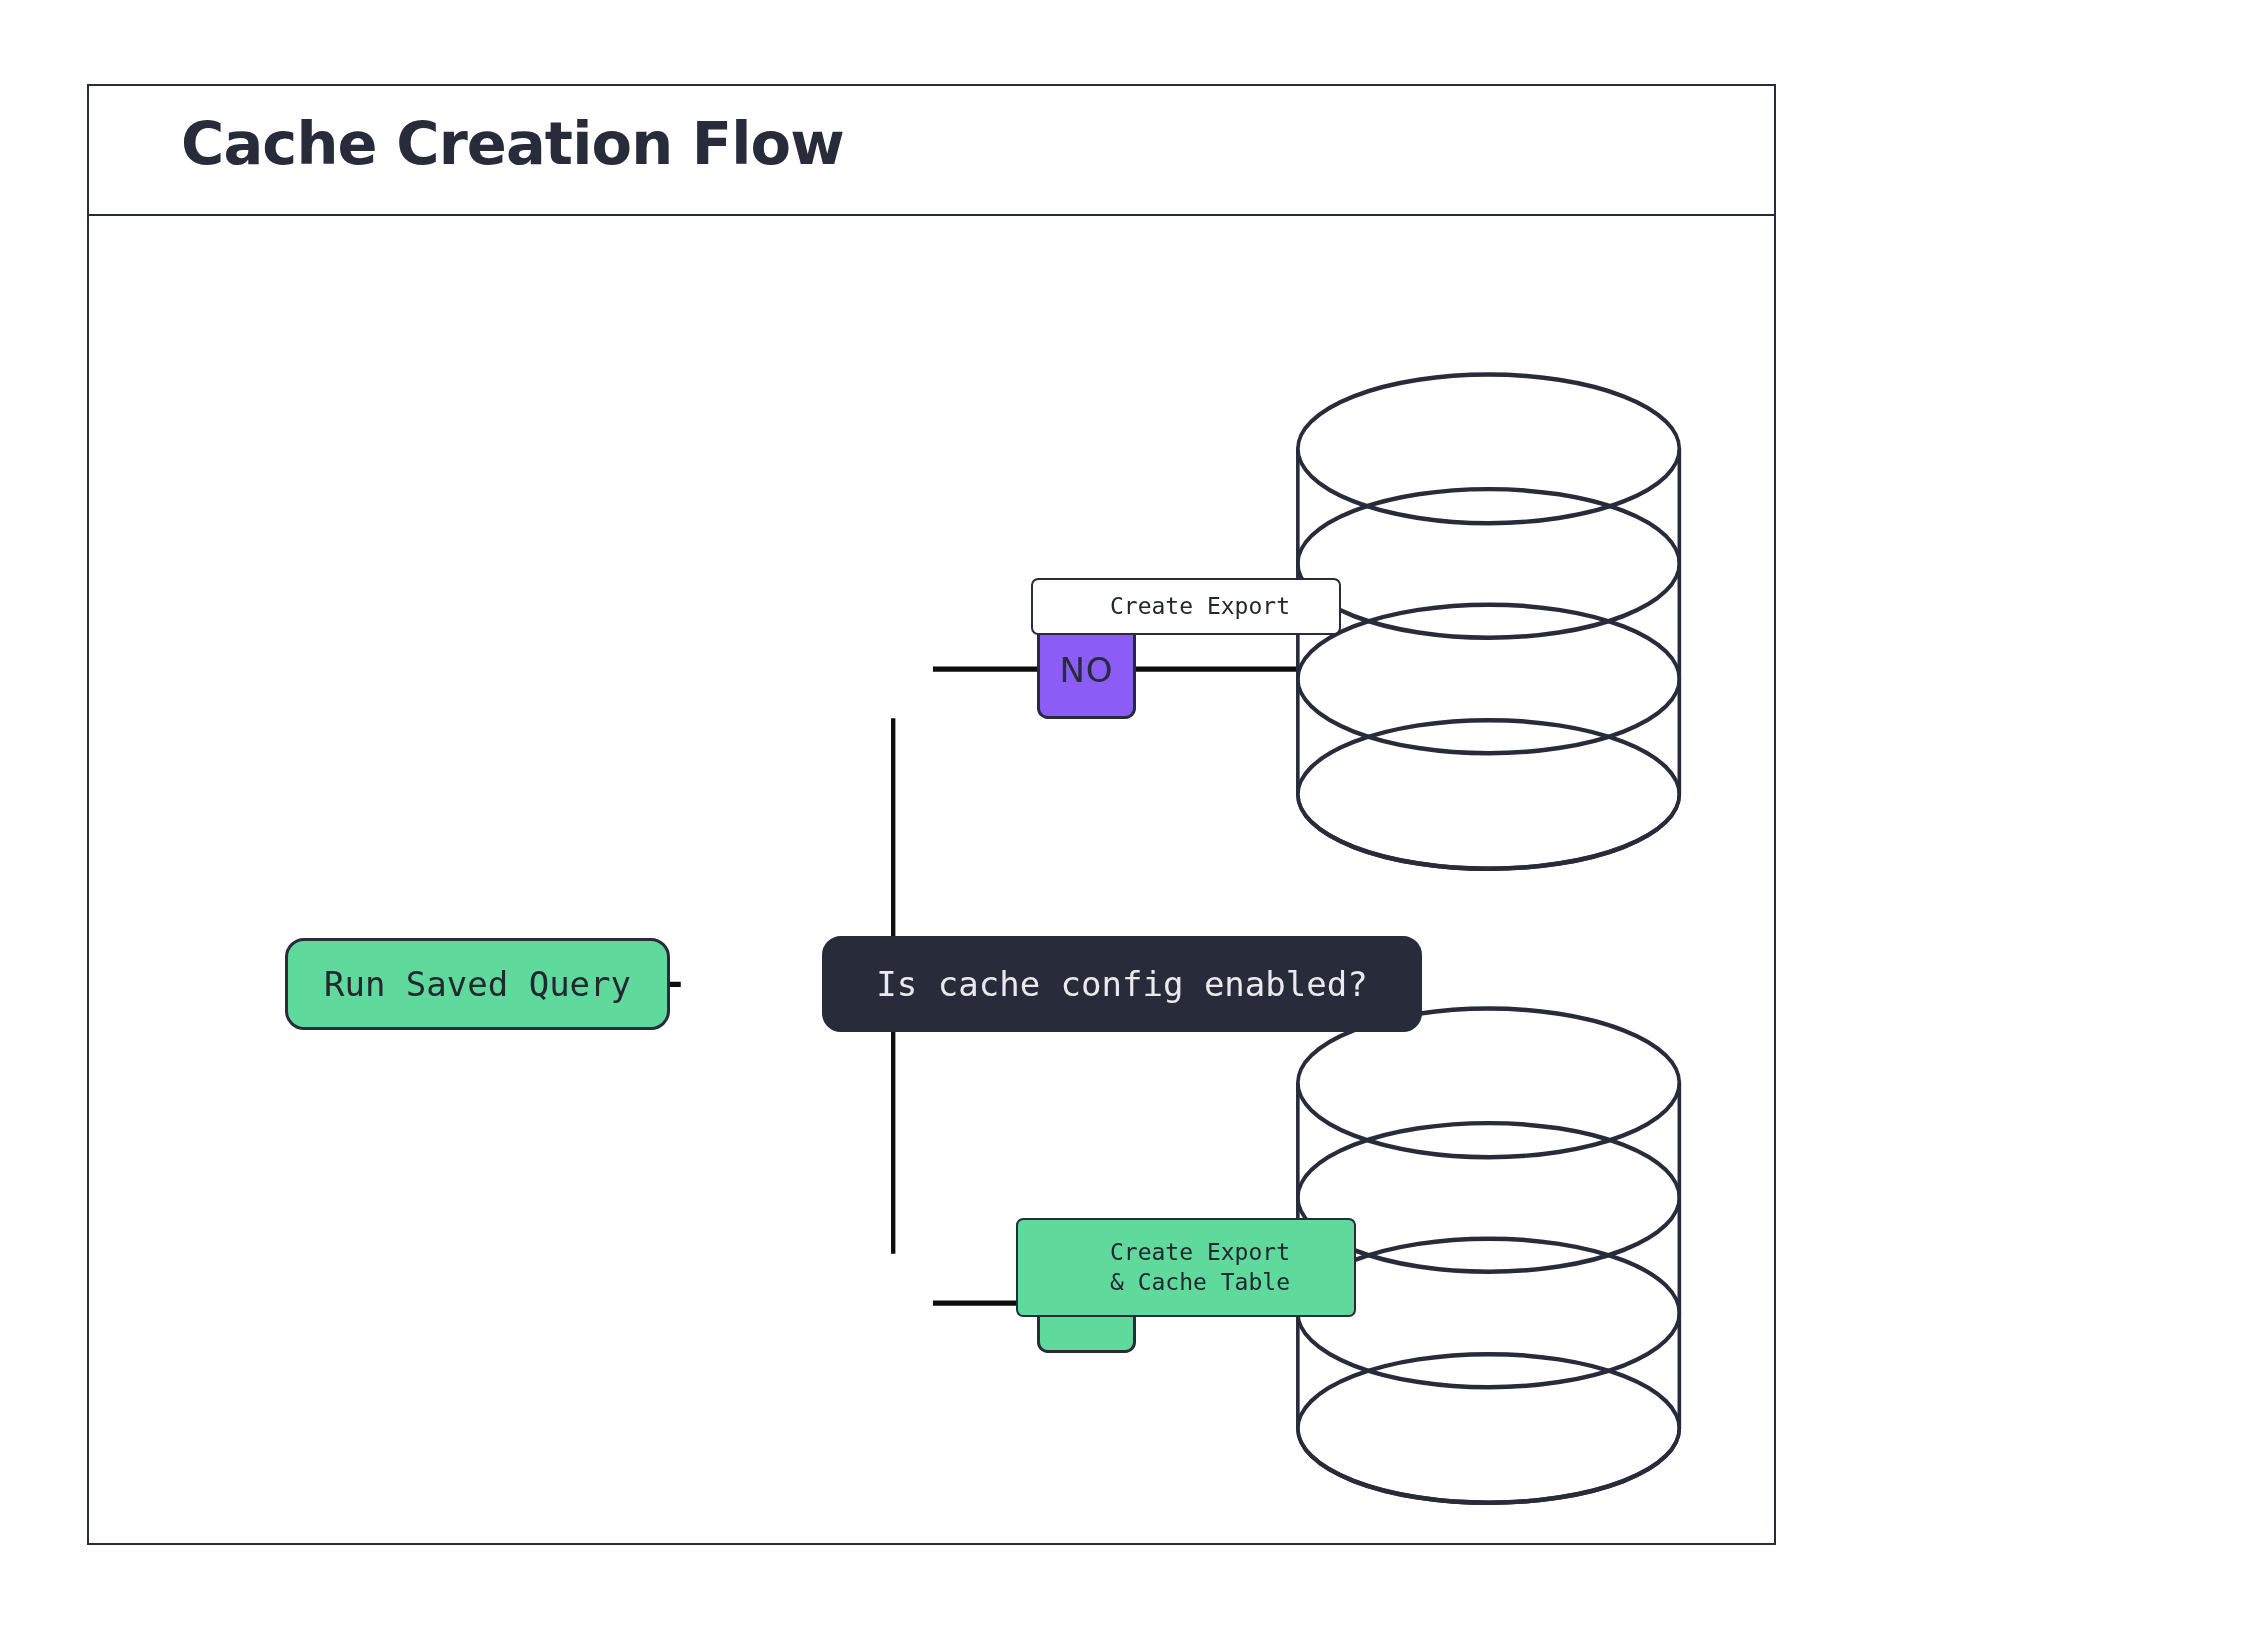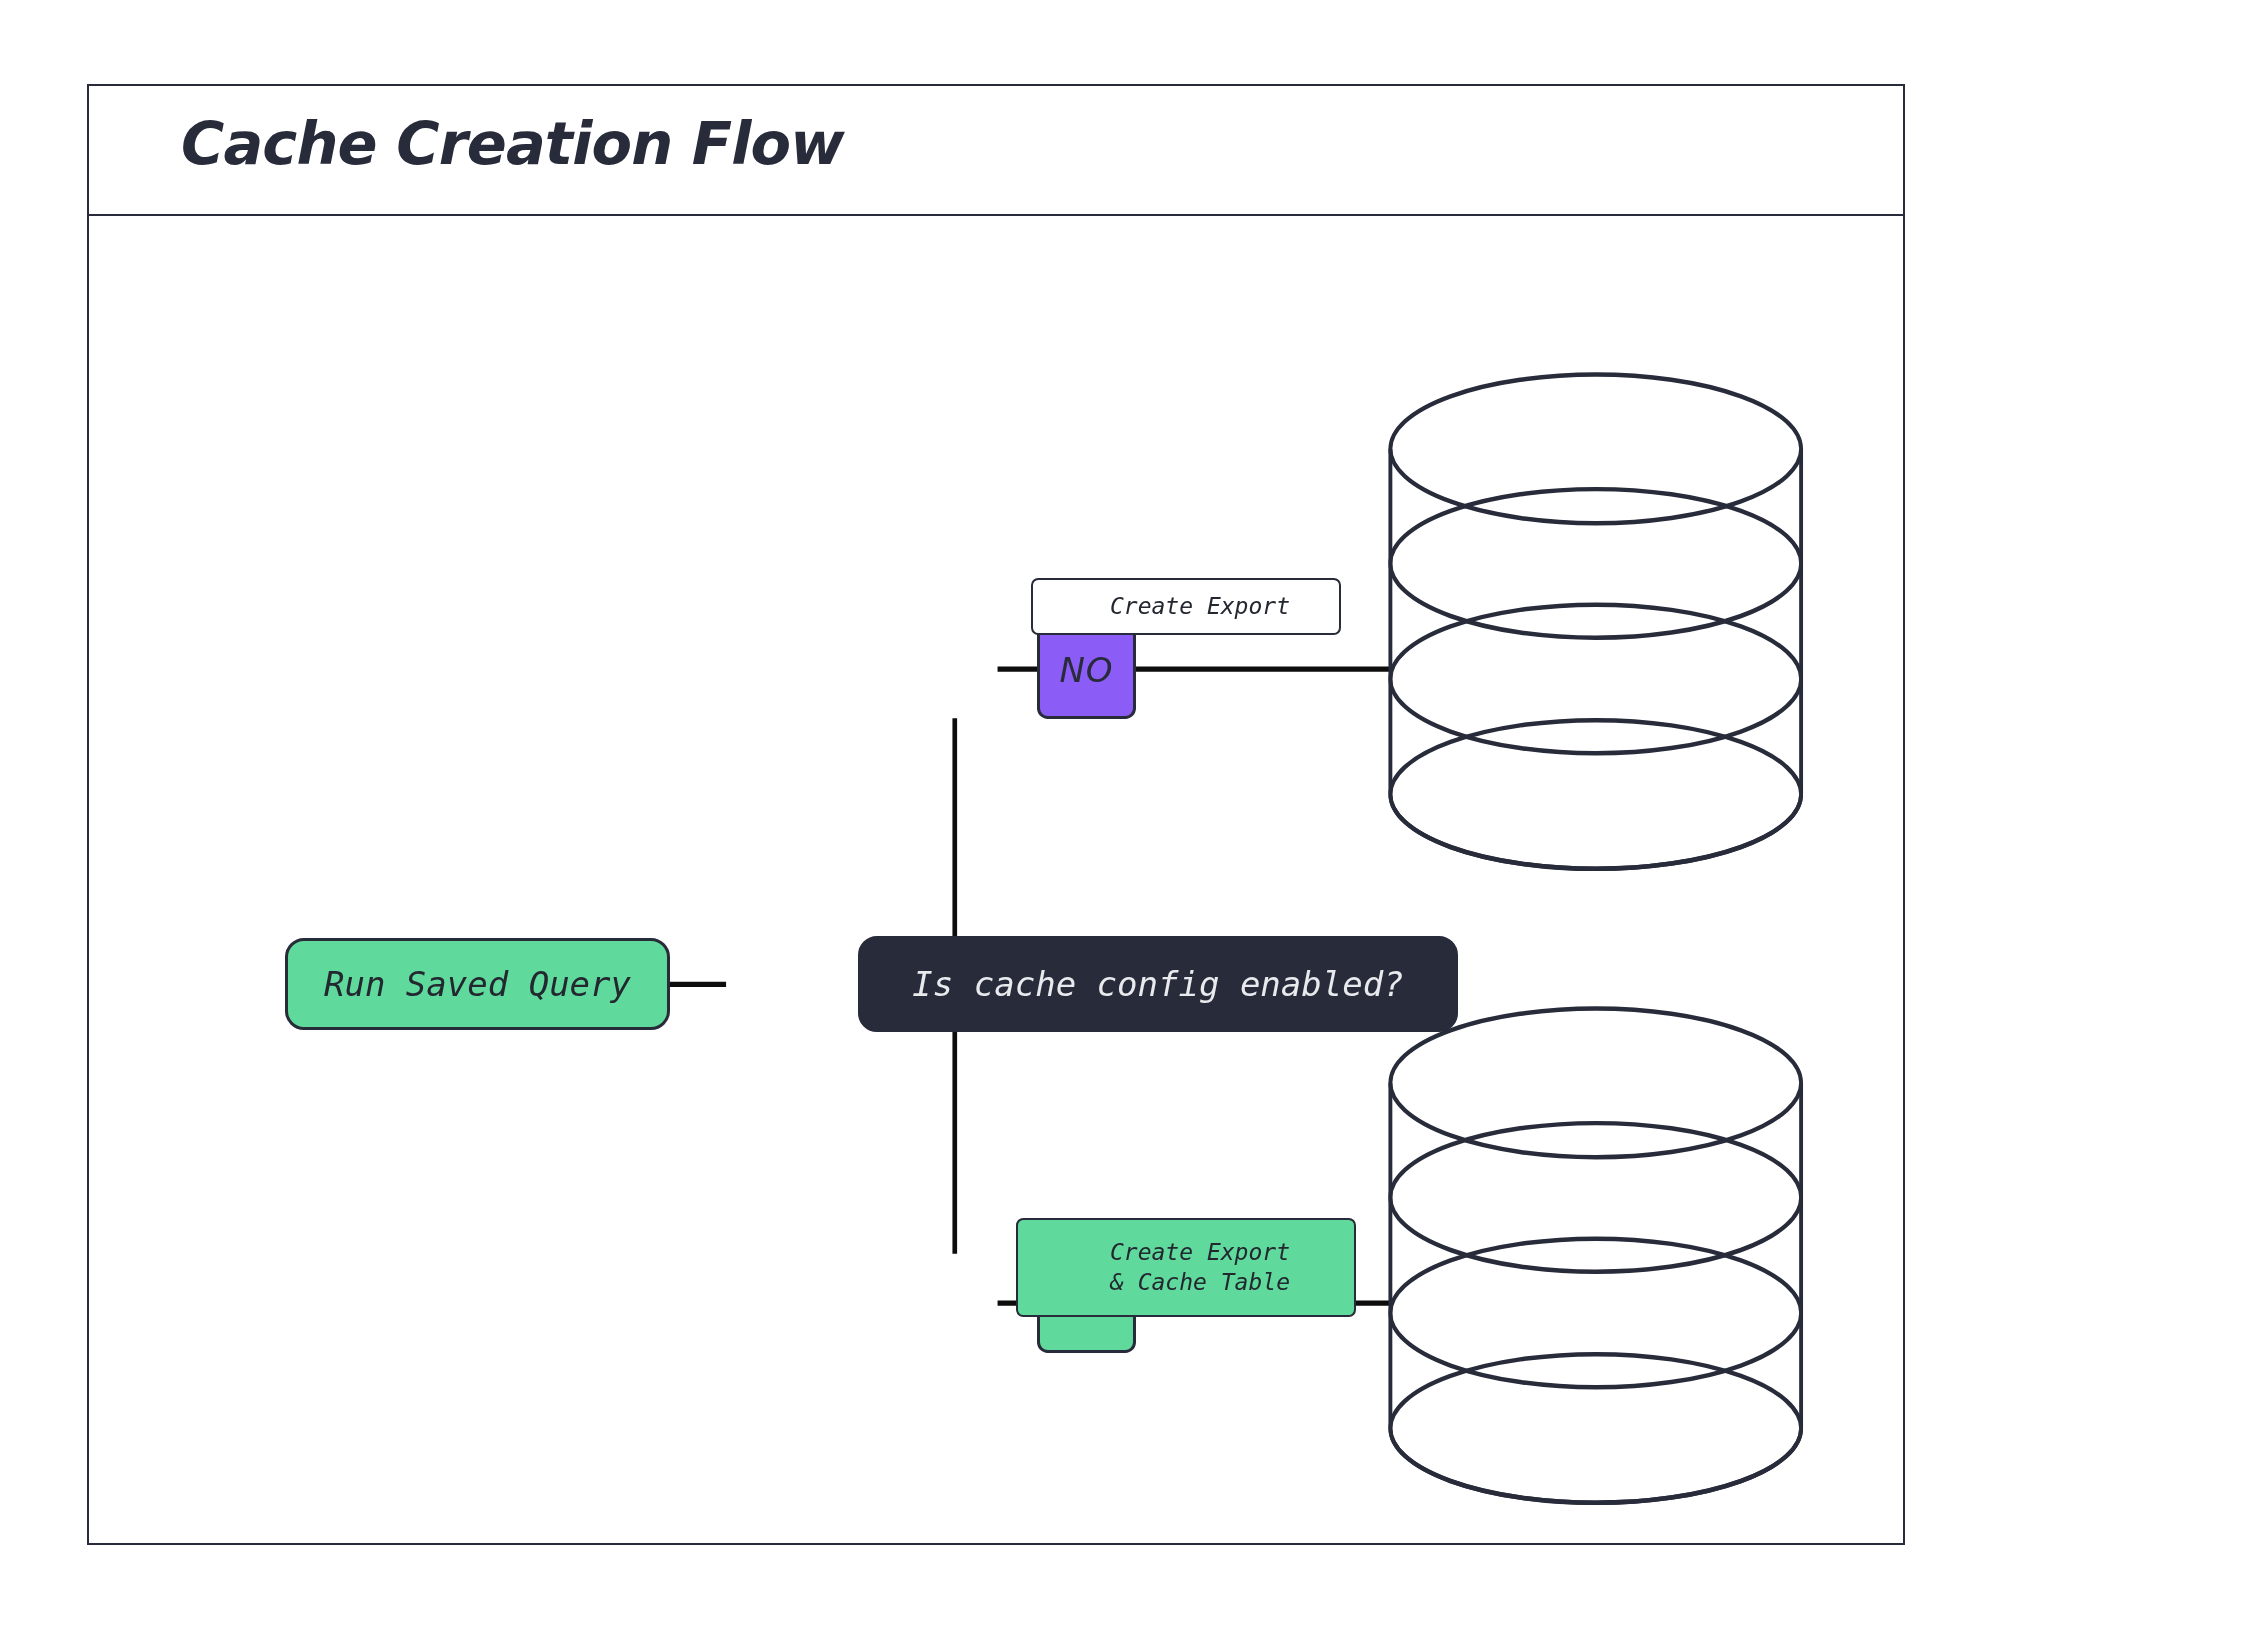--- a/index.html
+++ b/index.html
@@ -1,40 +1,40 @@
 <!DOCTYPE html>
 <html style="font-size:14.3px"><head>
 <meta charset="utf-8">
 <style>
   html,body{margin:0;padding:0;background:#ffffff;}
   body{width:2268px;height:1626px;position:relative;overflow:hidden;
        font-family:"DejaVu Sans",sans-serif;}
 
-  #frame{position:absolute;left:87px;top:84px;width:1818px;height:1461px;
-         border:2.7px solid #272b3a;box-sizing:border-box;background:#fff;font-style:italic;}
+  #frame{position:absolute;left:87px;top:84px;width:1689px;height:1461px;
+         border:2.7px solid #272b3a;box-sizing:border-box;background:#fff;}
 
   #header{position:absolute;left:0;top:0;width:100%;height:130px;
           border-bottom:2.7px solid #272b3a;box-sizing:border-box;}
   #title{position:absolute;left:92px;top:23px;
          font-family:"DejaVu Sans",sans-serif;
          font-weight:bold;font-size:59px;color:#272b3a;
          letter-spacing:-0.9px;white-space:nowrap;}
 
   #canvas{position:absolute;left:0;top:130px;width:100%;height:1328px;}
   #svg{position:absolute;left:0;top:0;width:100%;height:100%;}
 
   .node{position:absolute;box-sizing:border-box;
         display:flex;align-items:center;justify-content:center;
         border:3.6px solid #272b3a;border-radius:19px;
         font-family:"DejaVu Sans Mono",monospace;
         text-align:center;line-height:1.3;white-space:pre-line;}
 
   .n-start{left:196px;top:722px;width:385px;height:92px;
            background:#5fd99c;color:#23272f;font-size:34px;}
-  .n-decision{left:769px;top:720px;width:600px;height:96px;
+  .n-decision{left:733px;top:720px;width:600px;height:96px;
               background:#272b3a;color:#e8eaed;font-size:34px;}
 
   .lbl{position:absolute;box-sizing:border-box;
        display:flex;align-items:center;justify-content:center;
        border:3.6px solid #272b3a;border-radius:10.7px;
        font-family:"DejaVu Sans",sans-serif;font-size:34px;
        letter-spacing:0.9px;}
   .l-no{left:948px;top:404px;width:99px;height:99px;
         background:#8b5cf6;color:#272b3a;}
   .l-yes{left:948px;top:1038px;width:99px;height:99px;

